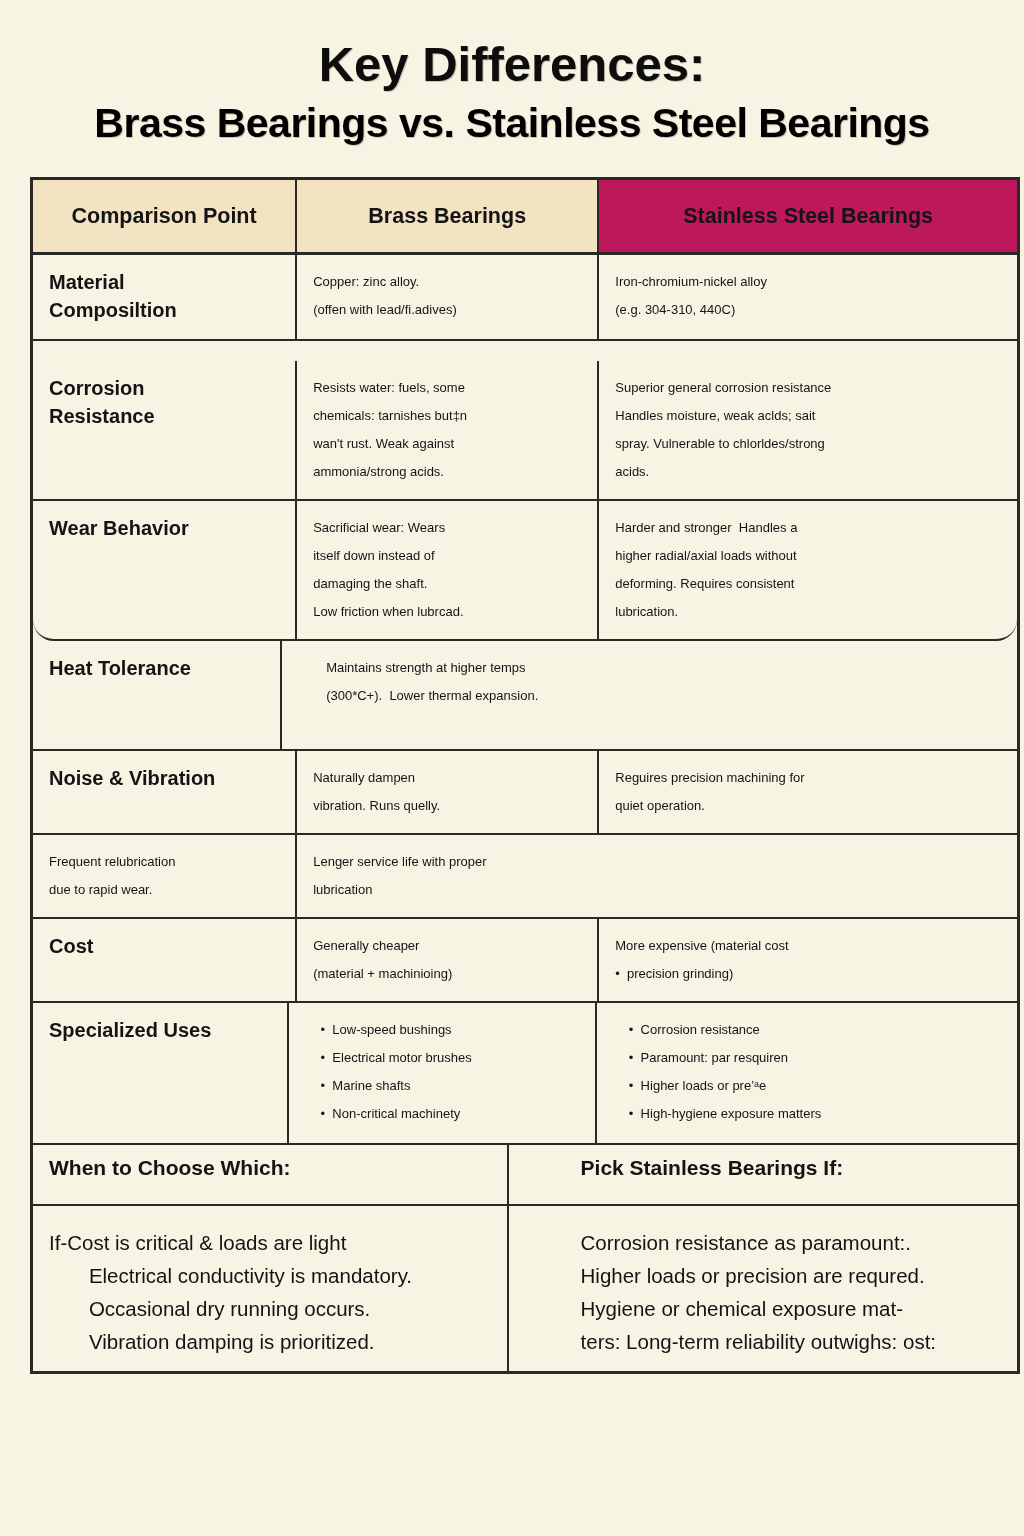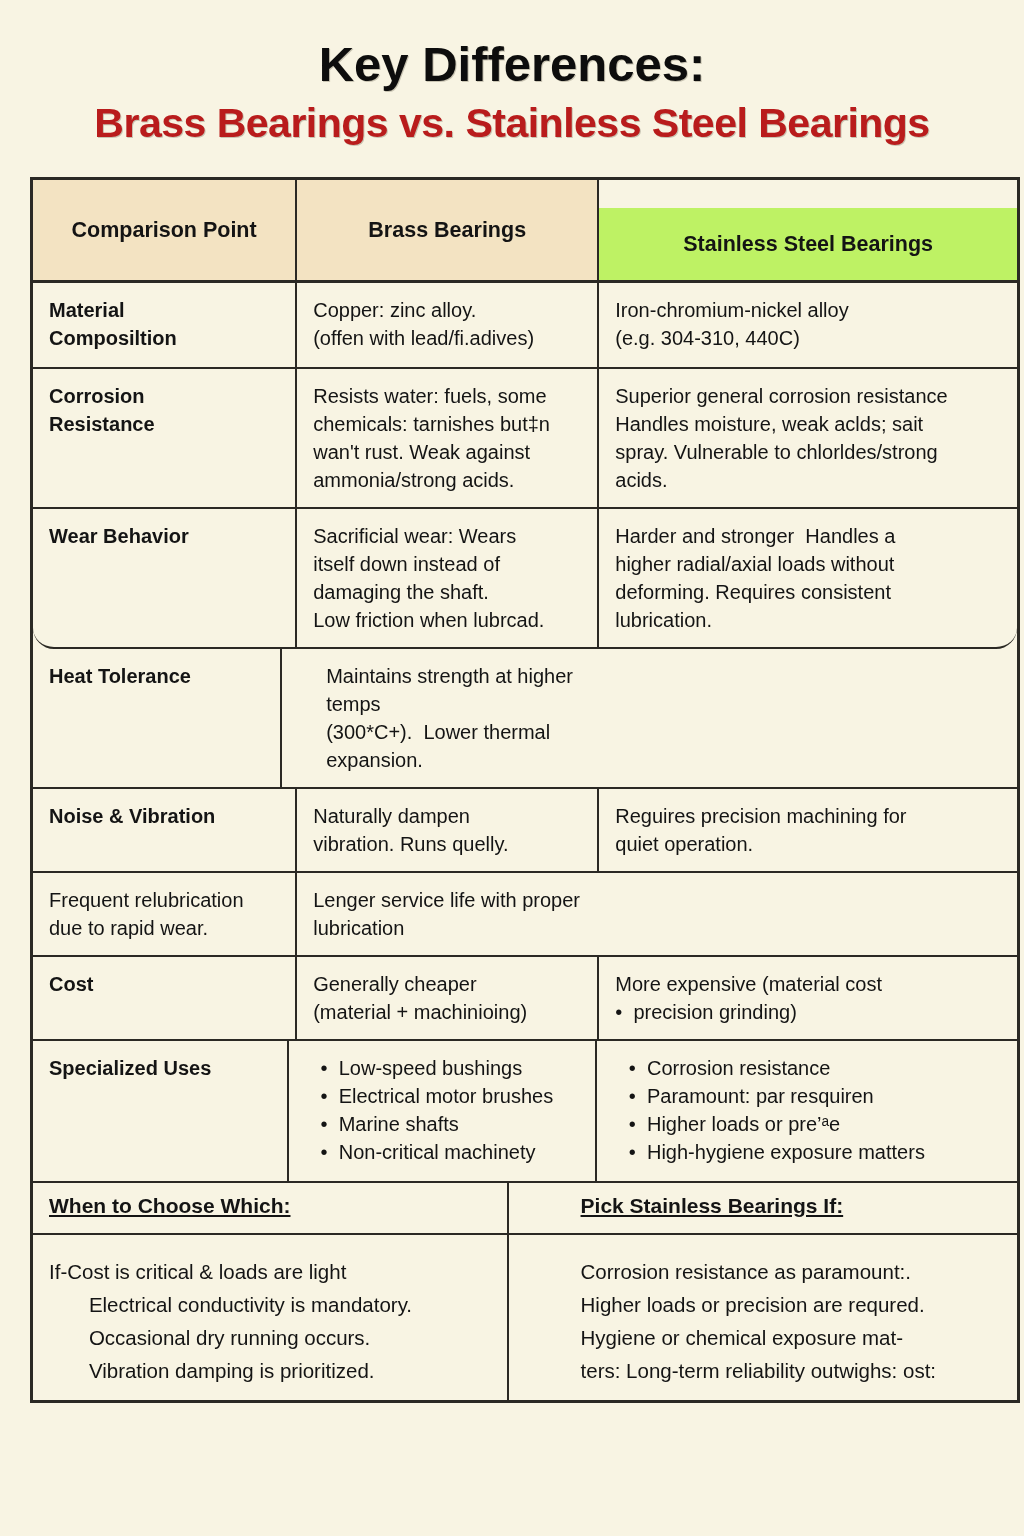--- a/index.html
+++ b/index.html
@@ -12,68 +12,68 @@
   }
   .page { position: relative; width: 1024px; height: 1536px; background: #f8f4e3; }
 
   .title-block { text-align: center; padding-top: 36px; }
   .main-title {
     font-size: 49px; font-weight: bold; letter-spacing: 0px;
     color: #0d0d0d; text-shadow: 1px 1px 0 rgba(60,50,30,0.25);
   }
   .sub-title {
     font-size: 41px; font-weight: bold; margin-top: 8px;
-    color: #b91c1c; letter-spacing: -0.5px;
+    color: #000000; letter-spacing: -0.5px;
     text-shadow: 1px 1px 0 rgba(60,50,30,0.25);
   }
 
   .cmp-table {
     position: absolute; left: 30px; top: 177px; width: 990px;
     border: 3px solid #2b2924; background: #f8f4e3;
   }
   .trow {
     display: grid;
     grid-template-columns: 265fr 303fr 419fr;
     border-bottom: 2px solid #2b2924;
   }
   .trow:last-child { border-bottom: none; }
   .cell {
     padding: 13px 16px;
     border-right: 2px solid #2b2924;
     white-space: pre-wrap;
-    font-size: 20px; line-height: 28px;
+    font-size: 13px; line-height: 28px;
   }
   .cell:last-child { border-right: none; }
   .label-cell { font-weight: bold; font-size: 20px; }
 
   .head-row { border-bottom: 3px solid #2b2924; }
   .th {
     display: flex; align-items: center; justify-content: center;
     min-height: 72px; font-weight: bold; font-size: 21.5px;
     padding: 8px 10px; white-space: normal;
   }
   .th-tan  { background: #f3e3c2; }
-  .th-gray { background: #bef264; margin-top: 28px; }
+  .th-gray { background: #be185d; }
 
   
   .r1  { min-height: 86px;  }
-  .r2  { min-height: 138px; }
+  .r2  { min-height: 138px; margin-top: 20px; }
   .r3  { min-height: 140px; border-radius: 21px; }
   .r4  { min-height: 82px;  }
   .r5  { min-height: 110px; gap: 28px; }
   .r6  { min-height: 112px; }
   .r7  { min-height: 82px;  }
   .r8  { min-height: 82px;  }
   .r9  { min-height: 84px;  }
   .r10 { min-height: 142px; gap: 16px; }
 
   .bottom-row { grid-template-columns: 477fr 510fr; }
   .bh { min-height: 45px; }
   .bb { min-height: 140px; }
-  .bh .cell { padding-top: 9px; padding-bottom: 13px; text-decoration: underline; }
+  .bh .cell { padding-top: 9px; padding-bottom: 22px; }
   .bottom-head-cell { font-weight: bold; font-size: 21px; white-space: pre-wrap; }
   .bottom-right-pad { padding-left: 72px; }
   .bottom-body-cell { font-size: 20.5px; line-height: 33px; padding-top: 20px; }
 </style>
 </head>
 <body>
 
 <div class="page">
 
   <div class="title-block">

